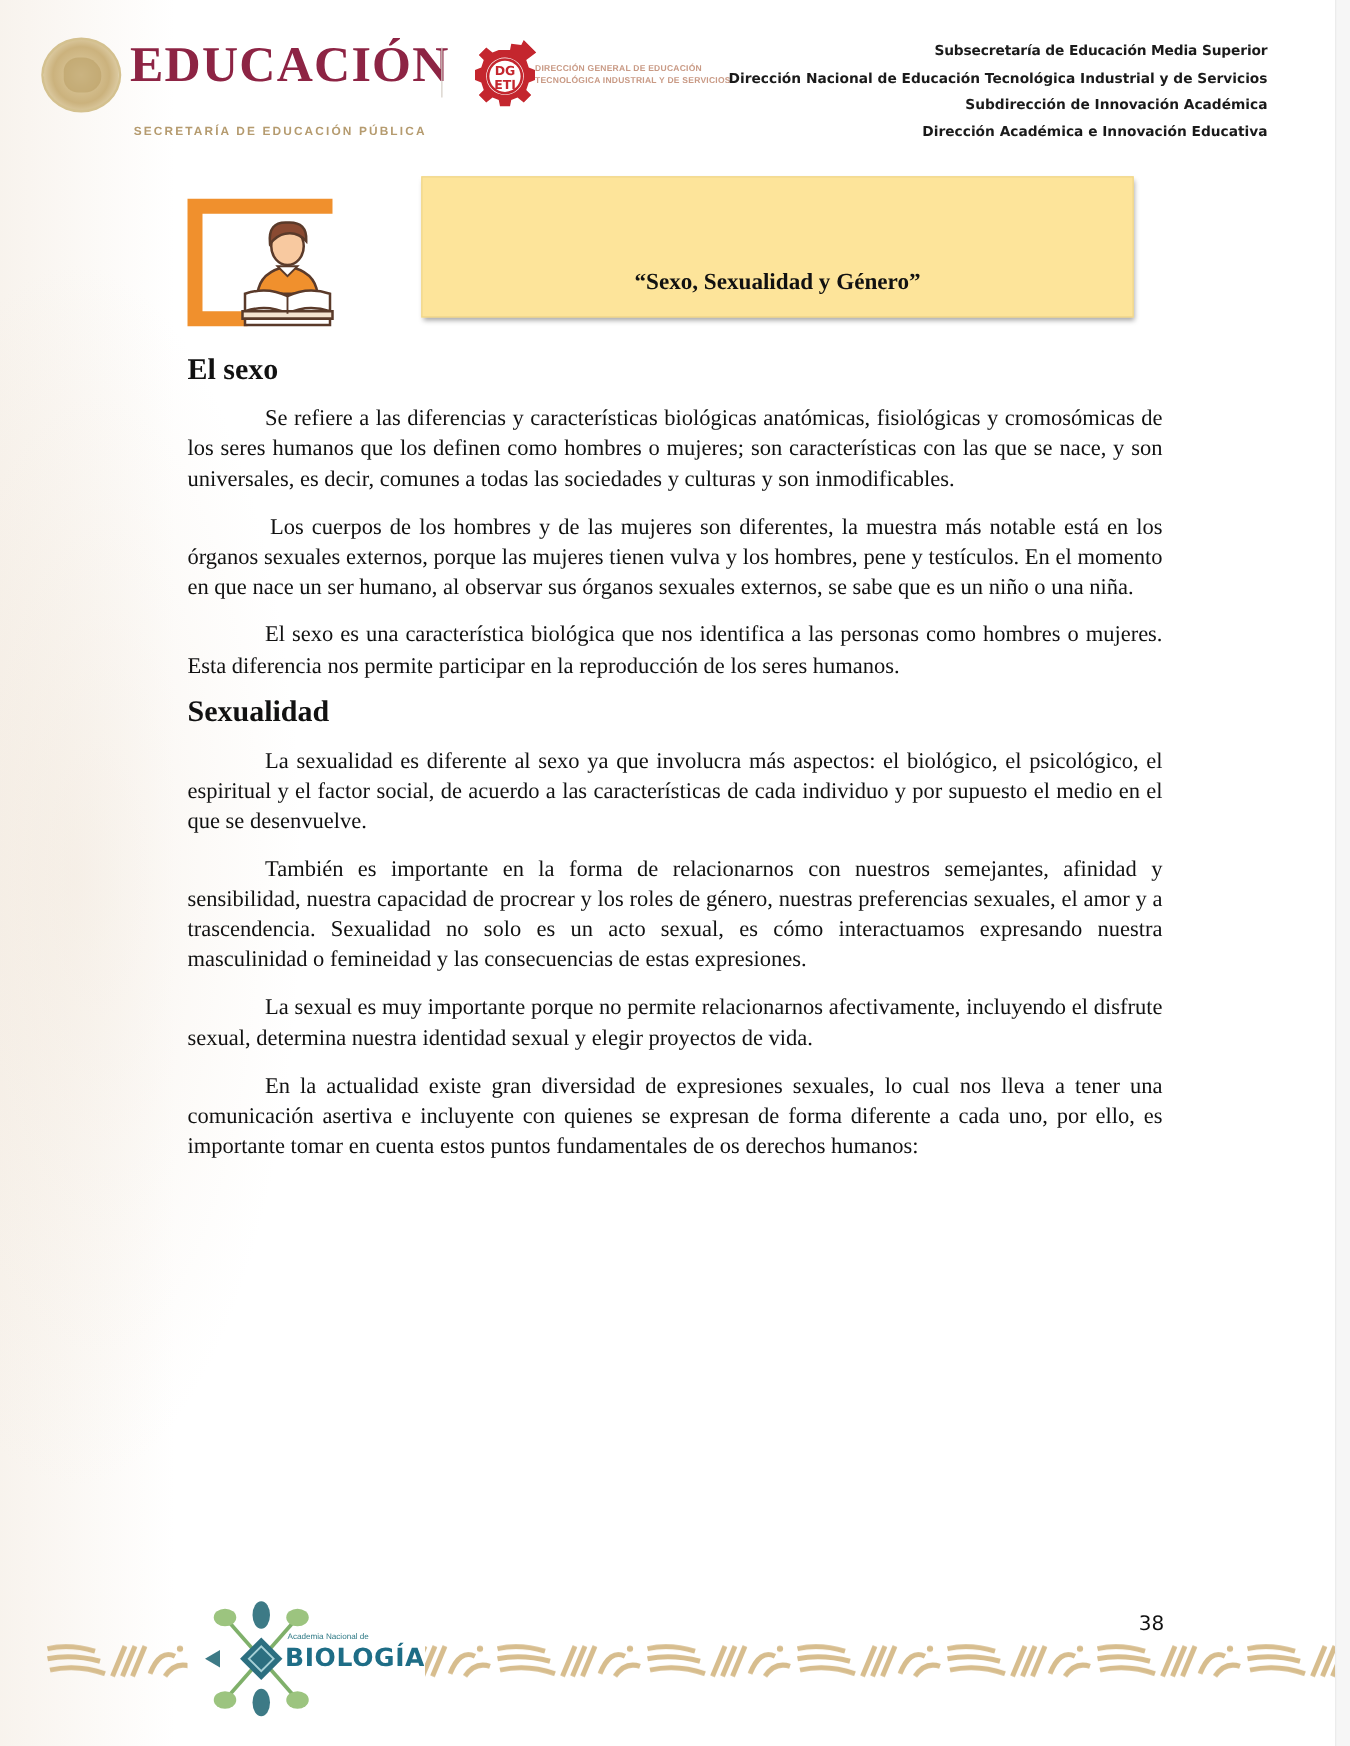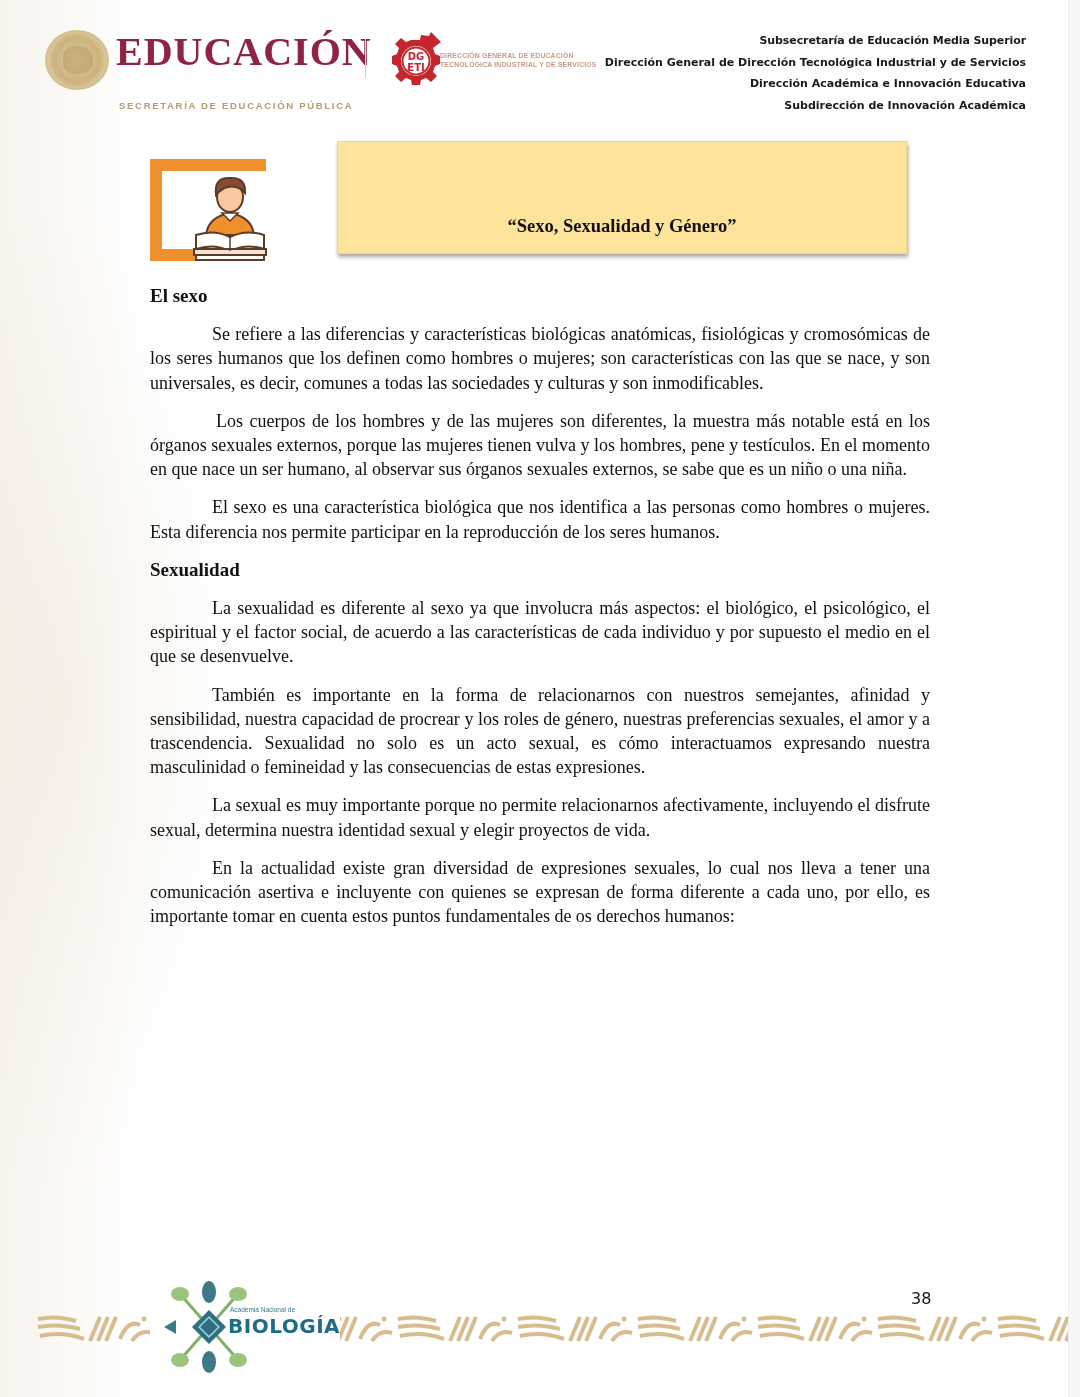--- a/index.html
+++ b/index.html
@@ -9,21 +9,21 @@
     .page-bg {
       position: absolute; inset: 0;
       background:
         radial-gradient(ellipse 260px 700px at 60px 700px, rgba(236,222,205,0.35), rgba(255,255,255,0) 70%),
         linear-gradient(90deg, rgba(243,235,225,0.6) 0px, rgba(255,255,255,0) 140px);
       pointer-events: none;
     }
     .right-edge { position: absolute; right: 0; top: 0; width: 12px; height: 1397px; background: #f6f6f6; border-left: 1px solid #ececec; }
 
     
-    .header { position: absolute; top: 0; left: 12px; width: 1036px; height: 125px; }
+    .header { position: absolute; top: 0; left: 0; width: 1036px; height: 125px; }
     .seal {
       position: absolute; left: 33px; top: 30px; width: 64px; height: 60px; border-radius: 50%;
       background: radial-gradient(circle at 50% 50%, #e0cfa6 0%, #cbb27d 55%, #d9c69b 70%, #efe4c8 100%);
       border: 2px solid #d4c18f;
     }
     .seal::after { content: ""; position: absolute; left: 16px; top: 14px; width: 30px; height: 28px; border-radius: 40% 50% 45% 40%; background: #b89c63; opacity: .55; }
     .educ-title { position: absolute; left: 104px; top: 30px; font-family: "Liberation Serif", serif; font-size: 40px; font-weight: 700; color: #8d2444; letter-spacing: 1px; line-height: 44px; }
     .educ-sub { position: absolute; left: 107px; top: 72px; font-family: "Liberation Sans", sans-serif; font-size: 9.5px; font-weight: 700; letter-spacing: 1.7px; color: #b59b6f; margin-top: 28px; }
     .vline { position: absolute; left: 353px; top: 38px; width: 1px; height: 40px; background: #d6d0c8; }
     .dgeti-gear { position: absolute; left: 379px; top: 32px; width: 50px; height: 56px; }
@@ -37,21 +37,21 @@
       position: absolute; left: 337px; top: 141px; width: 570px; height: 113px;
       background: #fde49a; border: 1px solid #efd68a;
       box-shadow: 1px 3px 4px rgba(0,0,0,0.35);
       text-align: center; font-family: "Liberation Serif", serif; font-weight: 700; font-size: 18.5px; color: #111;
     }
     .banner .t1 { position: absolute; left: 0; right: 0; top: 27px; }
     .banner .t2 { position: absolute; left: 0; right: 0; top: 74px; }
 
     
     .content { position: absolute; left: 150px; top: 284px; width: 780px; font-size: 18px; line-height: 24.2px; }
-    .h { font-weight: 700; font-size: 19px; margin-bottom: 14px; }
+    .h { font-weight: 700; font-size: 24px; margin-bottom: 14px; }
     .p { text-align: justify; text-indent: 62px; margin-bottom: 14px; }
     .p.extra-indent { text-indent: 66px; }
 
     
     .footer-band { position: absolute; left: 36px; top: 1313px; width: 1032px; height: 30px; }
     .footer-band svg { width: 100%; height: 100%; }
     .footer-logo-bg { position: absolute; left: 150px; top: 1278px; width: 190px; height: 100px; background: #ffffff; }
     .bio-emblem { position: absolute; left: 160px; top: 1280px; width: 98px; height: 94px; }
     .bio-small { position: absolute; left: 230px; top: 1306px; font-family: "Liberation Sans", sans-serif; font-size: 6.5px; color: #2f7a86; }
     .bio-title { position: absolute; left: 228px; top: 1314px; font-family: "DejaVu Sans", sans-serif; font-weight: 700; font-size: 20px; color: #1e6d86; letter-spacing: 0.5px; }
@@ -77,23 +77,23 @@
     <text x="25" y="28" text-anchor="middle" font-family="DejaVu Sans, sans-serif" font-weight="700" font-size="10" fill="#c4262e">DG</text>
     <text x="25" y="39" text-anchor="middle" font-family="DejaVu Sans, sans-serif" font-weight="700" font-size="10" fill="#c4262e">ETI</text>
   </svg>
   <div class="dgeti-text">
     <div>DIRECCIÓN GENERAL DE EDUCACIÓN</div>
     <div>TECNOLÓGICA INDUSTRIAL Y DE SERVICIOS</div>
   </div>
 
   <div class="header-right">
     <div class="l1">Subsecretaría de Educación Media Superior</div>
-    <div>Dirección General de Dirección Tecnológica Industrial y de Servicios</div>
+    <div>Dirección Nacional de Educación Tecnológica Industrial y de Servicios</div>
+    <div>Subdirección de Innovación Académica</div>
     <div>Dirección Académica e Innovación Educativa</div>
-    <div>Subdirección de Innovación Académica</div>
   </div>
 </div>
 
 <svg class="reader-icon" viewBox="0 0 134 106">
   <path d="M2 2 H118 V14 H14 V92 H50 V104 H2 Z" fill="#f0902d"></path>
 
   <path d="M58 78 Q60 60 82 56 Q104 60 106 78 Z" fill="#f0902d" stroke="#5a3a2a" stroke-width="2"></path>
   <path d="M74 56 L82 64 L90 56 Z" fill="#ffffff" stroke="#5a3a2a" stroke-width="1.5"></path>
 
   <ellipse cx="82" cy="40" rx="13" ry="15" fill="#f8c9a0" stroke="#5a3a2a" stroke-width="2"></ellipse>

